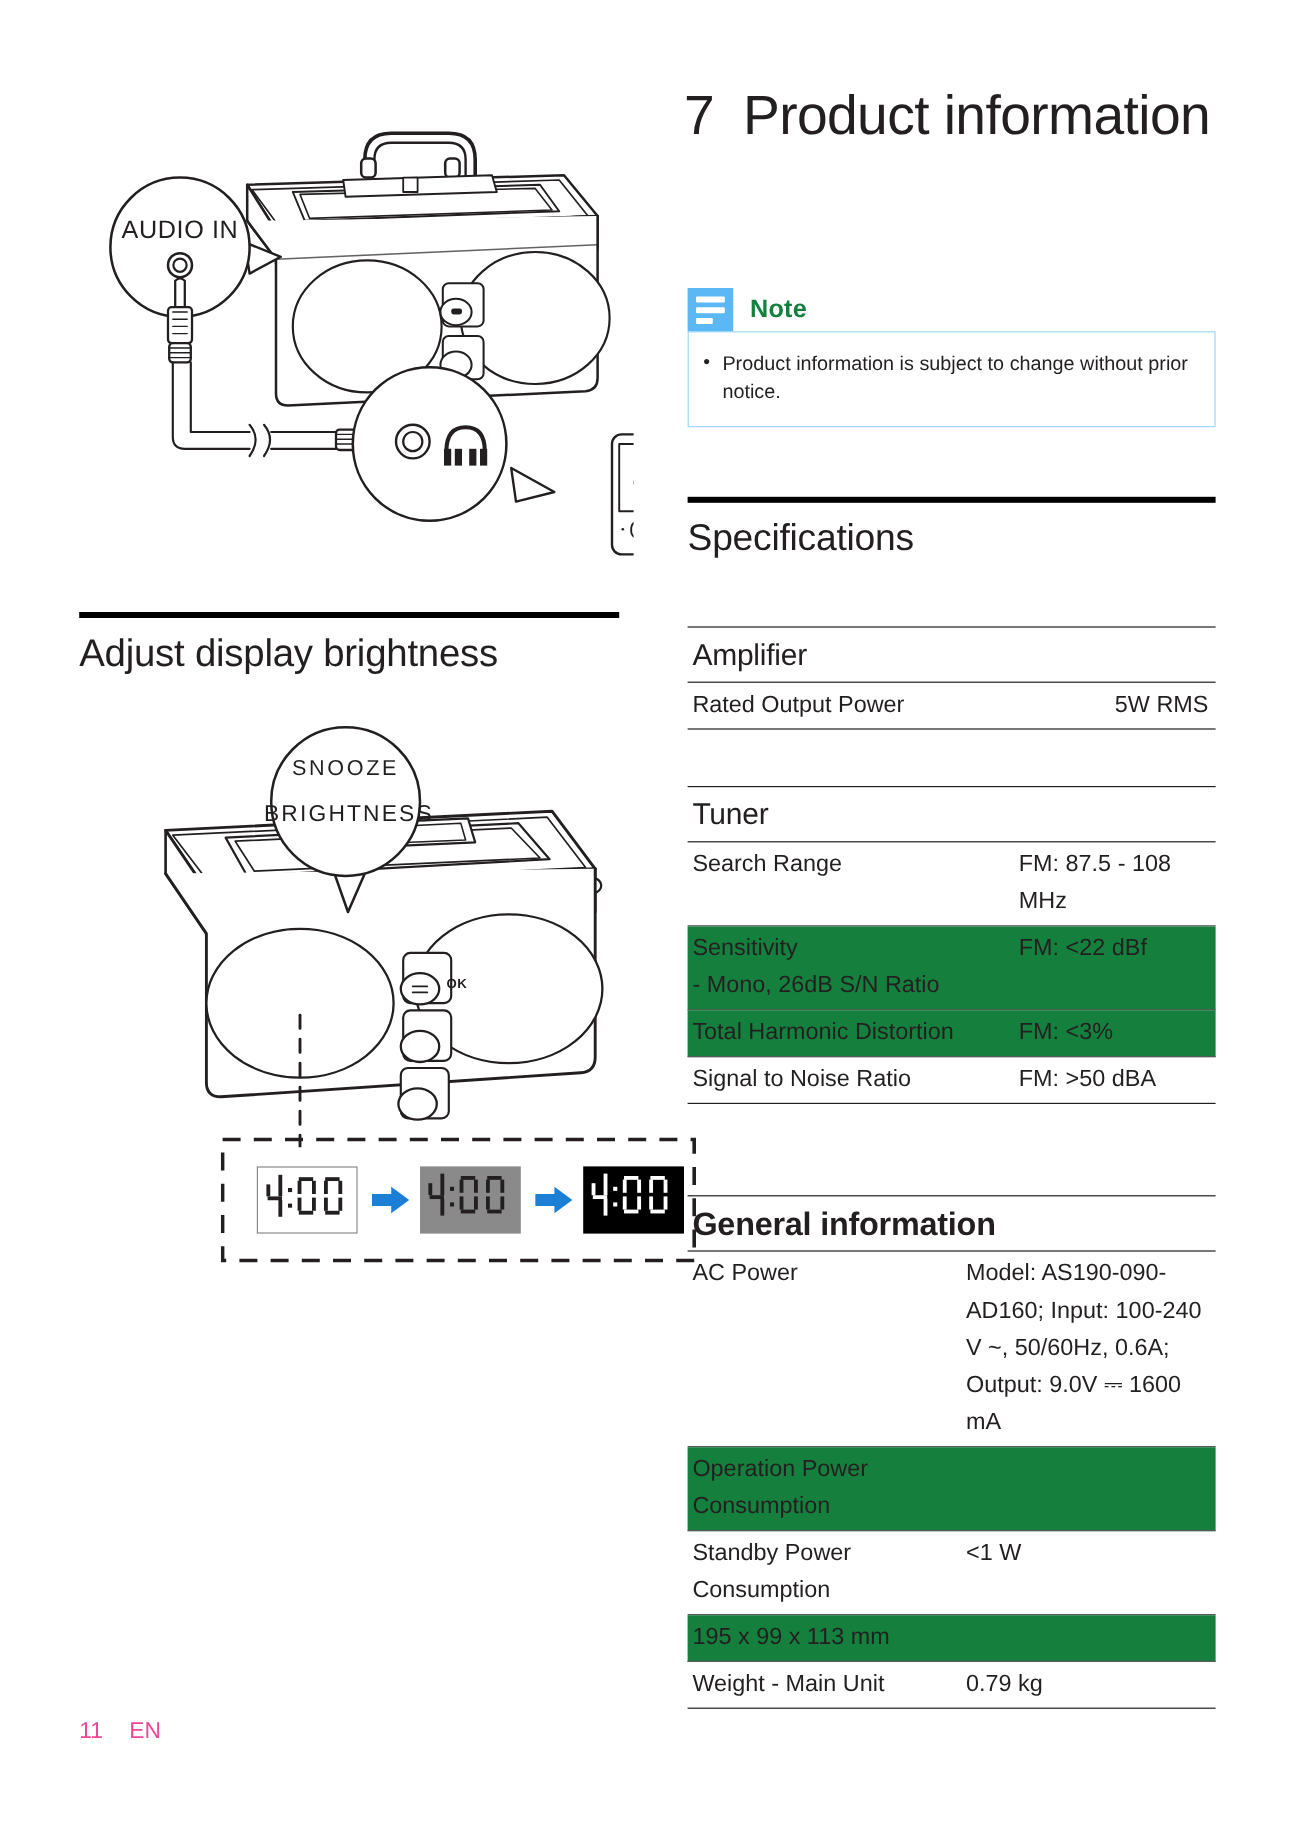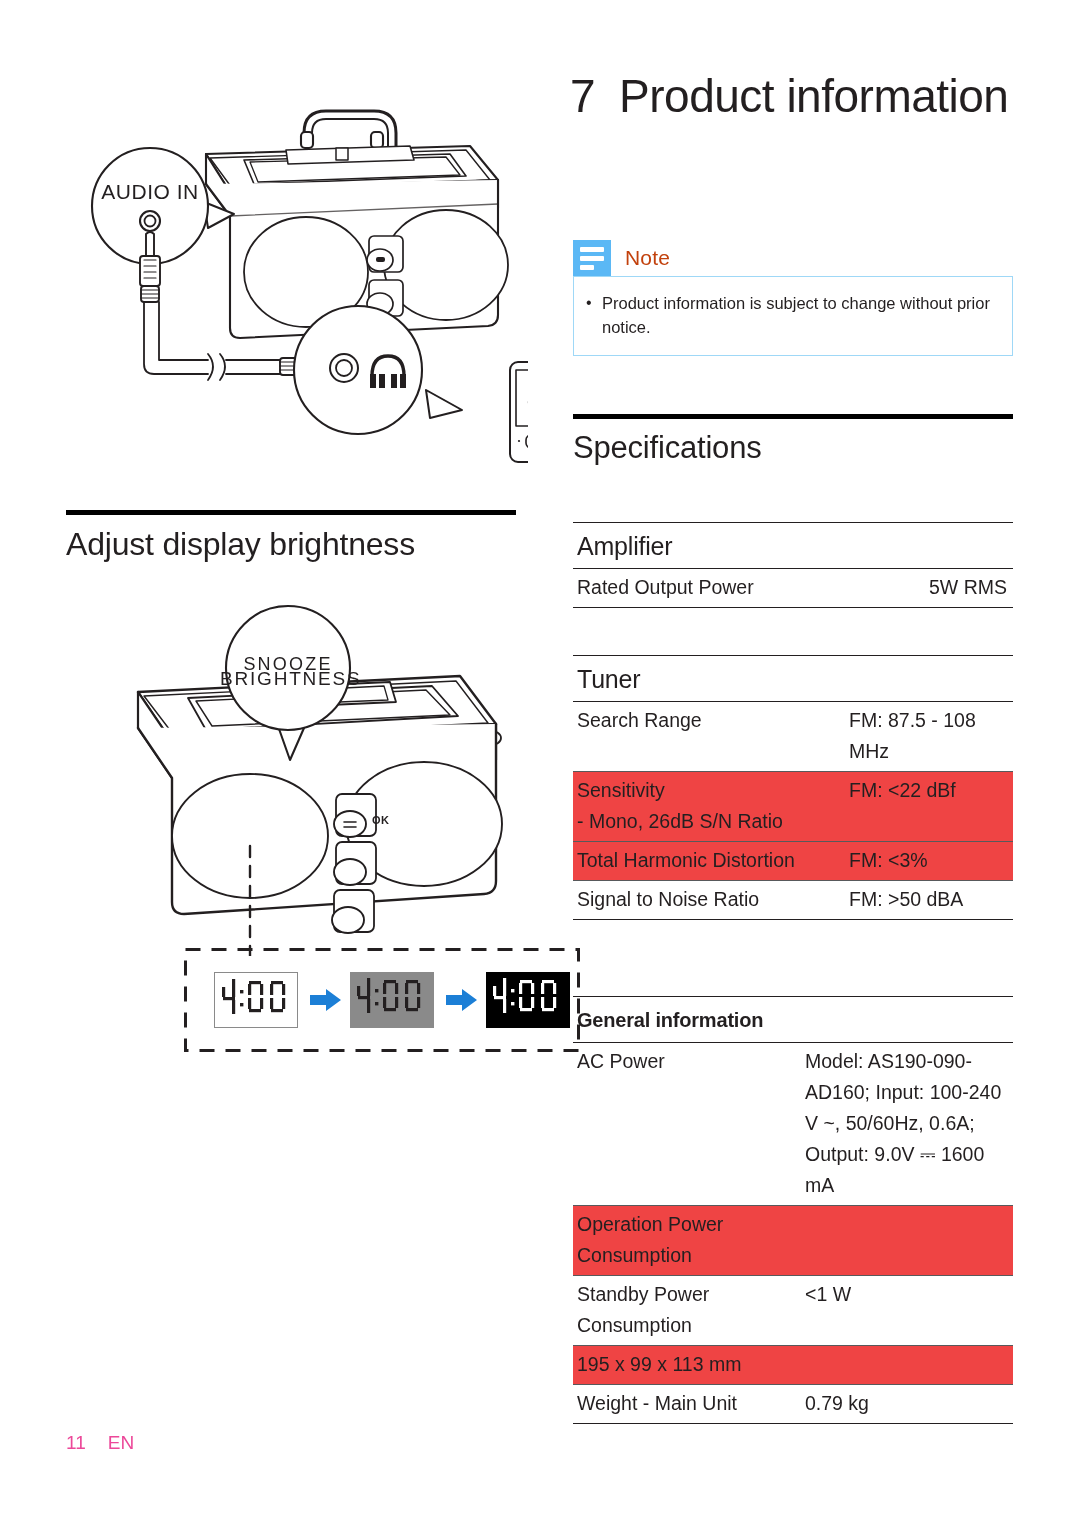--- a/index.html
+++ b/index.html
@@ -88,23 +88,24 @@
     display: block;
     height: 5px;
     background: #ffffff;
     border-radius: 1px;
   }
   .note-icon i:nth-child(1) { width: 24px; }
   .note-icon i:nth-child(2) { width: 24px; }
   .note-icon i:nth-child(3) { width: 14px; }
   .note-label {
     font-size: 21px;
-    color: #c2410c;
+    color: #15803d;
     margin-left: 14px;
     letter-spacing: 0.2px;
+    font-weight: bold;
   }
   .note-body {
     border: 1px solid #9fd8f7;
     padding: 14px 16px 16px 12px;
     min-height: 66px;
   }
   .note-item {
     display: flex;
     font-size: 16.5px;
     line-height: 24px;
@@ -155,31 +156,31 @@
   }
   .tbl-top { border-top: 1.6px solid #231f20; }
 
   .tbl-title {
     font-size: 25px;
     line-height: 38px;
     padding: 4px 0 3px 4px;
     border-bottom: 1.6px solid #231f20;
     letter-spacing: -0.2px;
   }
-  .tbl-title.bold { font-weight: bold; font-size: 20px; }
+  .tbl-title.bold { font-weight: bold; font-size: 27px; }
 
   .trow {
     display: flex;
     border-bottom: 1.1px solid #58595b;
     font-size: 19.5px;
     line-height: 31px;
     color: #231f20;
   }
   .trow:last-child { border-bottom: 1.6px solid #231f20; }
-  .trow.hl { background: #ef4444; }
+  .trow.hl { background: #15803d; }
   .tcell-k {
     padding: 3px 4px 4px 4px;
   }
   .tcell-v {
     padding: 3px 4px 4px 4px;
   }
 
   
   .t-amp .tcell-k { flex: 1 1 auto; }
   .t-amp .tcell-v { flex: 0 0 auto; text-align: right; padding-right: 6px; }
@@ -386,21 +387,21 @@
           <ellipse cx="288" cy="324" rx="16" ry="13" fill="#fff" stroke-width="1.9"></ellipse>
         </g>
 
         <g>
           <path d="M218 130 L230 164 L244 132 Z" fill="#fff" stroke-width="2.1"></path>
           <circle cx="228" cy="72" r="62" fill="#fff" stroke-width="2.1"></circle>
         </g>
 
         <path d="M190 250 L190 360" stroke-dasharray="11 9" stroke-width="2.4"></path>
       </svg>
-      <div style="position:absolute; left:160px; top:58px; width:136px; text-align:center;
+      <div style="position:absolute; left:160px; top:34px; width:136px; text-align:center;
                   font-size:18px; letter-spacing:2.2px;">SNOOZE</div>
       <div style="position:absolute; left:160px; top:72px; width:136px; text-align:center;
                   font-size:19px; letter-spacing:1.8px;">BRIGHTNESS</div>
       <div style="position:absolute; left:276px; top:218px; font-size:11px; font-weight:bold;
                   letter-spacing:0.5px;margin-left:36px;">OK</div>
     </div>
 
     <div class="bright-strip">
       <svg width="396" height="104" viewBox="0 0 396 104" style="position:absolute; left:0; top:0;">
         <rect x="1.5" y="1.5" width="393" height="101" fill="none" stroke="#231f20" stroke-width="3" stroke-dasharray="15 11"></rect>

